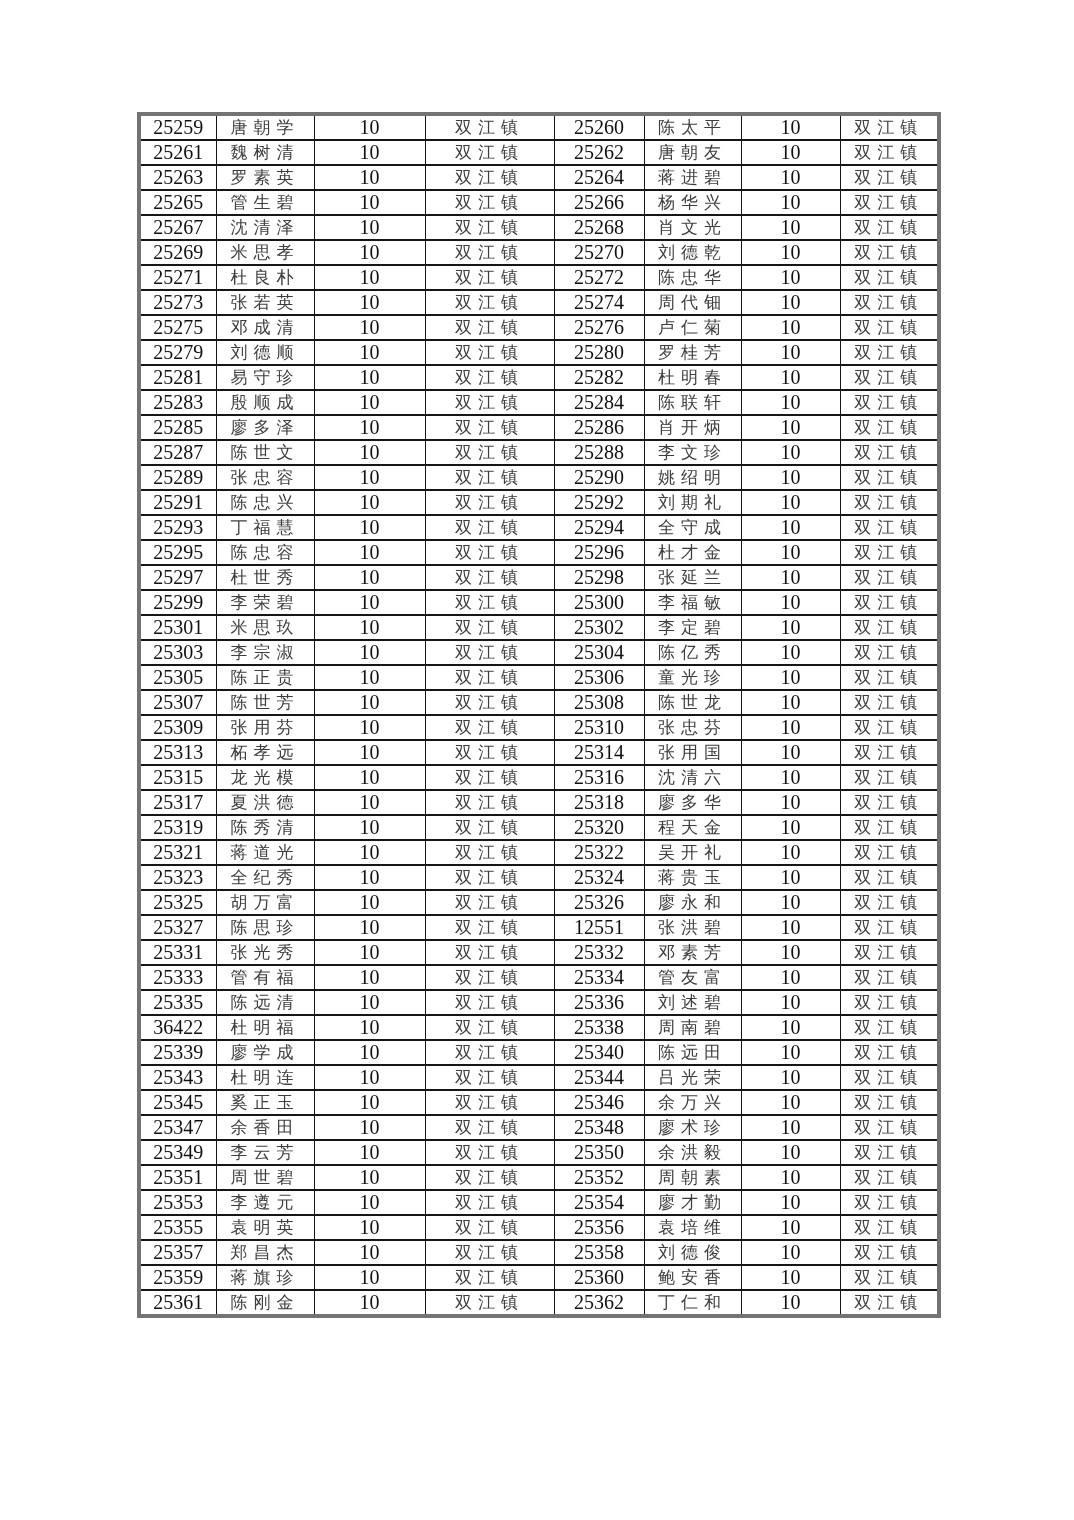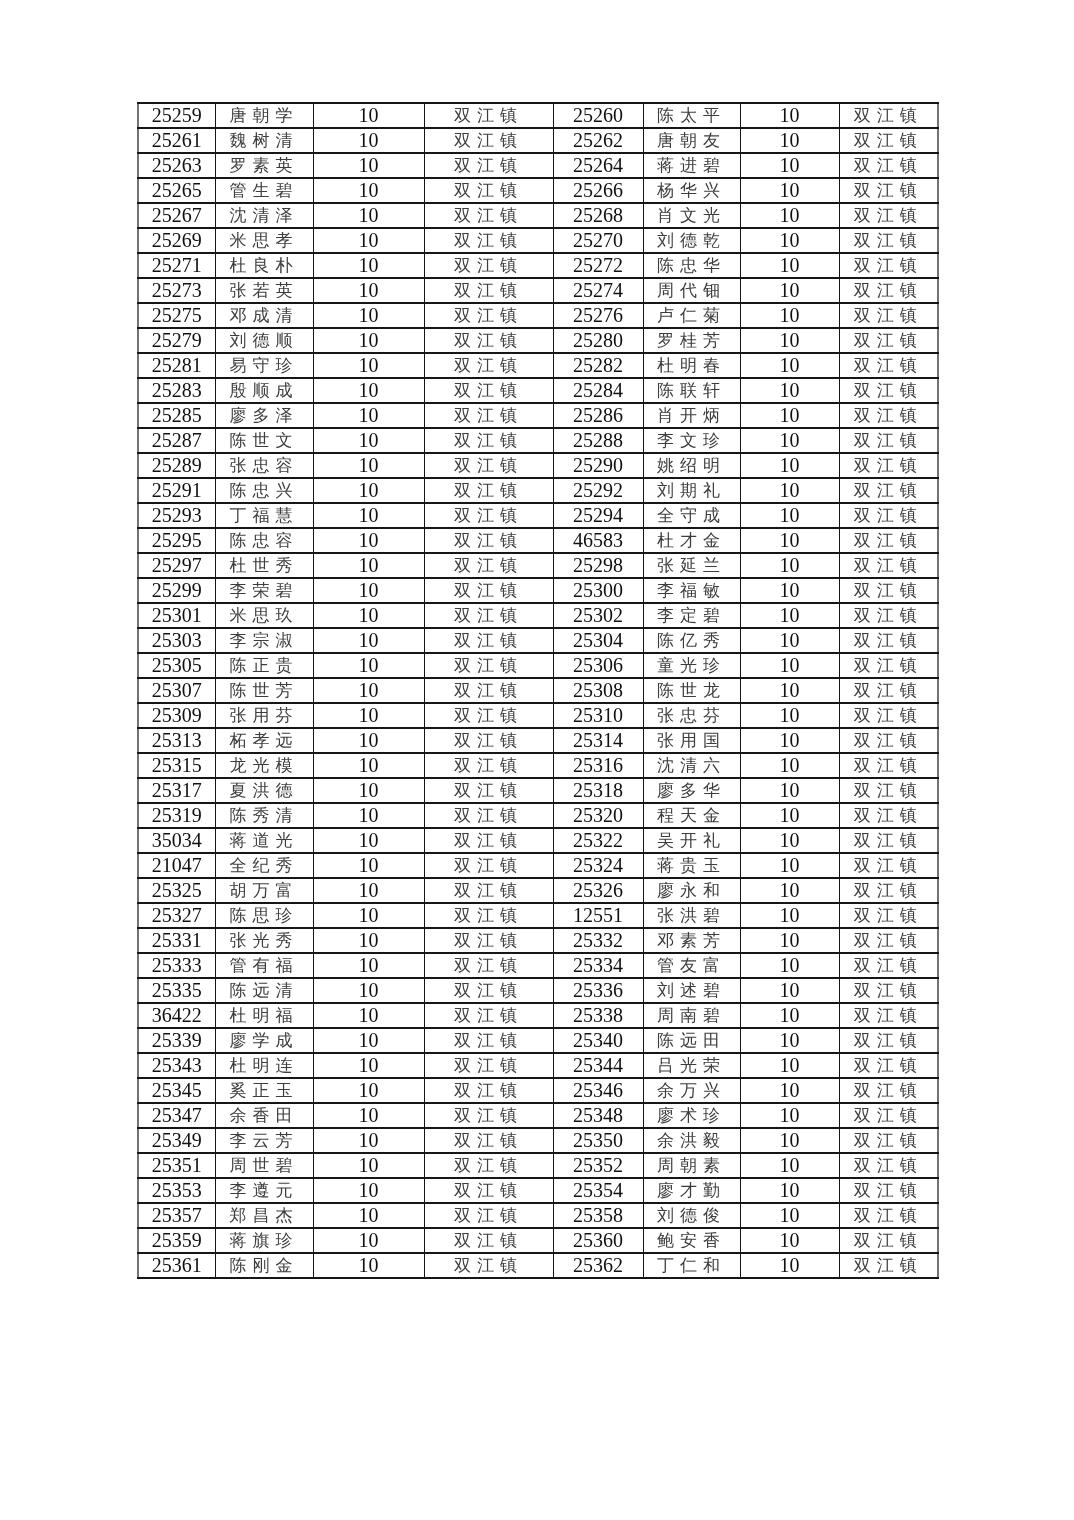--- a/index.html
+++ b/index.html
@@ -11,26 +11,26 @@
     position: relative;
     width: 1074px;
     height: 1520px;
     background: #ffffff;
     overflow: hidden;
     font-family: "Liberation Serif", "DejaVu Serif", serif;
   }
   table.roster {
     position: absolute;
     left: 137px;
-    top: 102px;
+    top: 112px;
     width: 800px;
     height: 953px;
     border-collapse: collapse;
     table-layout: fixed;
-    border: 2px solid #737373;
+    border: 4px solid #737373;
   }
   table.roster td {
     border-top: 2px solid #161616;
     border-bottom: 2px solid #161616;
     border-left: 1.5px solid #161616;
     border-right: 1.5px solid #161616;
     text-align: center;
     vertical-align: middle;
     padding: 0;
     overflow: hidden;
@@ -232,21 +232,21 @@
           <td class="num">25294</td>
           <td class="cjk">全守成</td>
           <td class="num">10</td>
           <td class="cjk">双江镇</td>
         </tr>
         <tr>
           <td class="num">25295</td>
           <td class="cjk">陈忠容</td>
           <td class="num">10</td>
           <td class="cjk">双江镇</td>
-          <td class="num">46583</td>
+          <td class="num">25296</td>
           <td class="cjk">杜才金</td>
           <td class="num">10</td>
           <td class="cjk">双江镇</td>
         </tr>
         <tr>
           <td class="num">25297</td>
           <td class="cjk">杜世秀</td>
           <td class="num">10</td>
           <td class="cjk">双江镇</td>
           <td class="num">25298</td>
@@ -348,31 +348,31 @@
           <td class="num">25319</td>
           <td class="cjk">陈秀清</td>
           <td class="num">10</td>
           <td class="cjk">双江镇</td>
           <td class="num">25320</td>
           <td class="cjk">程天金</td>
           <td class="num">10</td>
           <td class="cjk">双江镇</td>
         </tr>
         <tr>
-          <td class="num">35034</td>
+          <td class="num">25321</td>
           <td class="cjk">蒋道光</td>
           <td class="num">10</td>
           <td class="cjk">双江镇</td>
           <td class="num">25322</td>
           <td class="cjk">吴开礼</td>
           <td class="num">10</td>
           <td class="cjk">双江镇</td>
         </tr>
         <tr>
-          <td class="num">21047</td>
+          <td class="num">25323</td>
           <td class="cjk">全纪秀</td>
           <td class="num">10</td>
           <td class="cjk">双江镇</td>
           <td class="num">25324</td>
           <td class="cjk">蒋贵玉</td>
           <td class="num">10</td>
           <td class="cjk">双江镇</td>
         </tr>
         <tr>
           <td class="num">25325</td>
@@ -494,20 +494,30 @@
           <td class="num">10</td>
           <td class="cjk">双江镇</td>
         </tr>
         <tr>
           <td class="num">25353</td>
           <td class="cjk">李遵元</td>
           <td class="num">10</td>
           <td class="cjk">双江镇</td>
           <td class="num">25354</td>
           <td class="cjk">廖才勤</td>
+          <td class="num">10</td>
+          <td class="cjk">双江镇</td>
+        </tr>
+        <tr>
+          <td class="num">25355</td>
+          <td class="cjk">袁明英</td>
+          <td class="num">10</td>
+          <td class="cjk">双江镇</td>
+          <td class="num">25356</td>
+          <td class="cjk">袁培维</td>
           <td class="num">10</td>
           <td class="cjk">双江镇</td>
         </tr>
         <tr>
           <td class="num">25357</td>
           <td class="cjk">郑昌杰</td>
           <td class="num">10</td>
           <td class="cjk">双江镇</td>
           <td class="num">25358</td>
           <td class="cjk">刘德俊</td>

